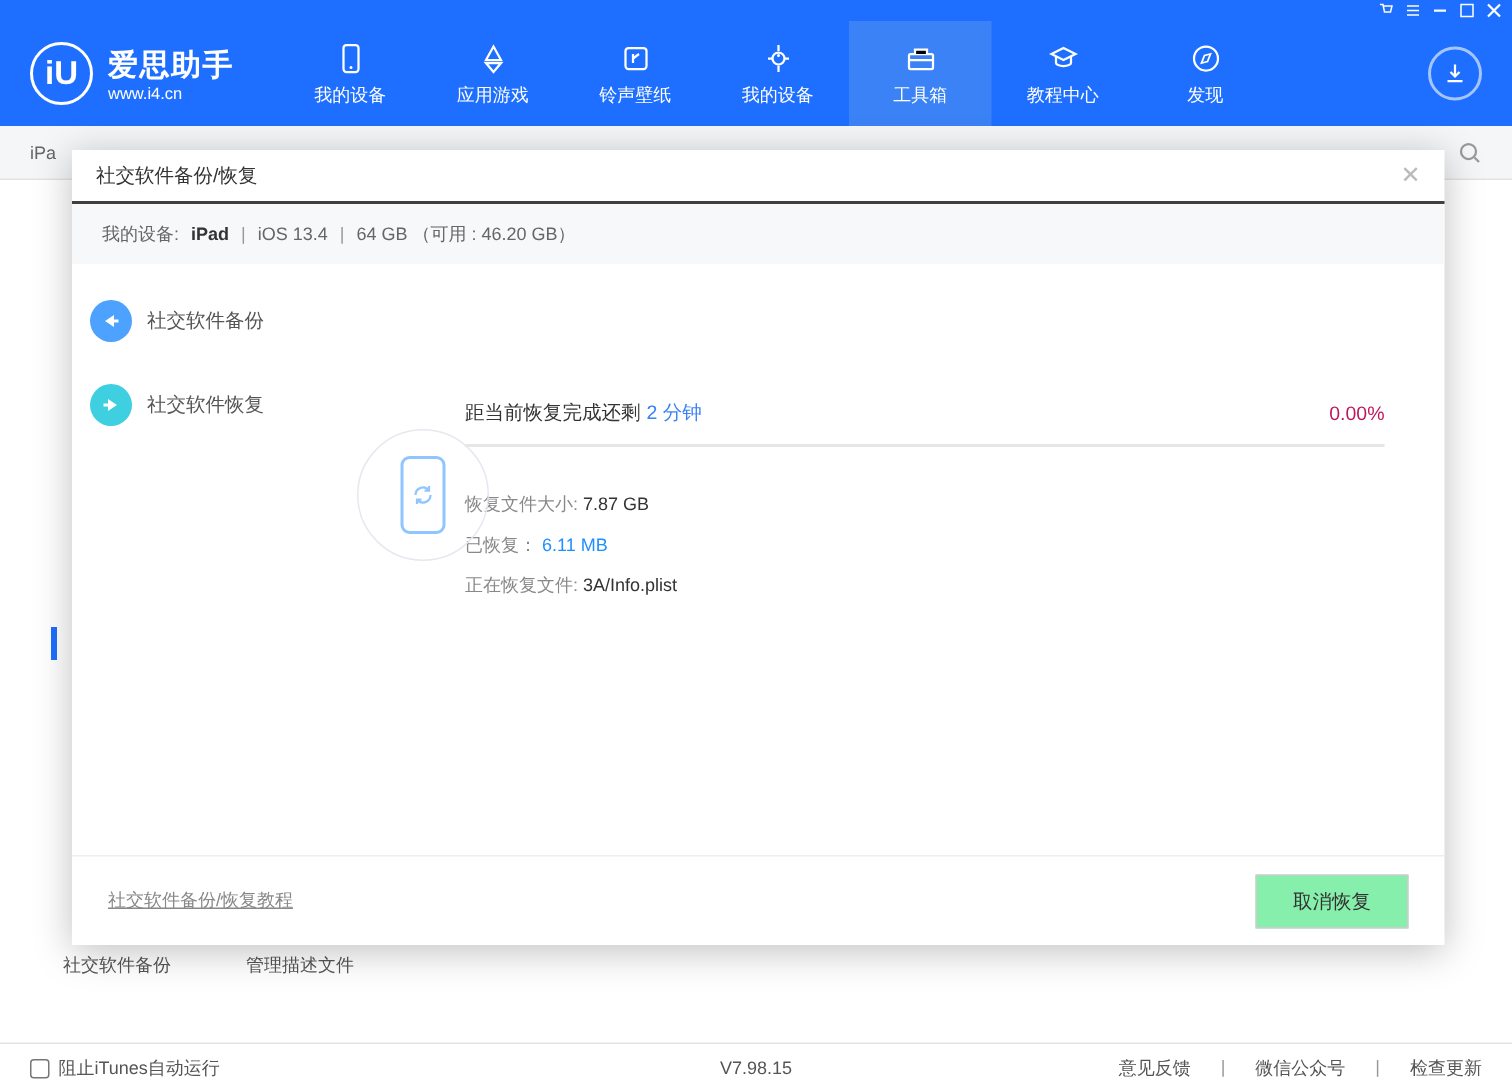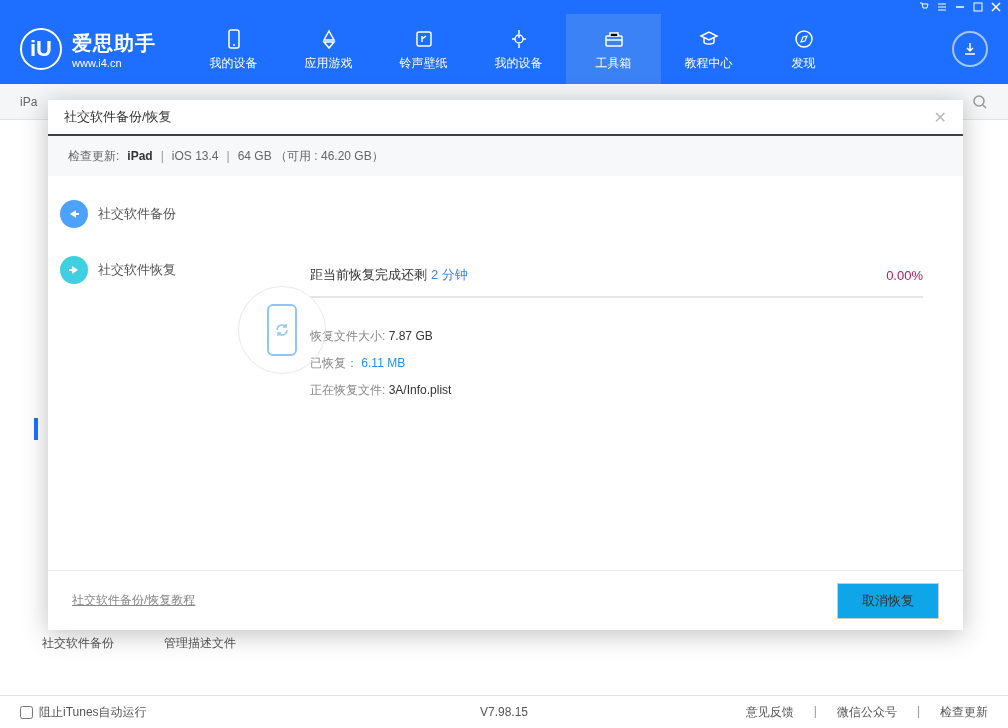--- a/index.html
+++ b/index.html
@@ -57,21 +57,21 @@
 .progress-area { margin-left: 72px; }
 .progress-line { display: flex; align-items: center; font-size: 13px; color: #333; margin-bottom: 12px; }
 .progress-line .remain { margin-left: 4px; color: #3b82f6; }
 .progress-line .pct { margin-left: auto; color: #be185d; }
 .progress-bar { height: 2px; background: #e6e6e6; margin-bottom: 30px; }
 .info-line { font-size: 12px; color: #888; margin-bottom: 10px; }
 .info-line .dark { color: #333; }
 .info-line .blue { color: #1e8fff; }
 .modal-footer { height: 60px; border-top: 1px solid #eee; display: flex; align-items: center; padding: 0 24px; }
 .tutorial-link { font-size: 12px; color: #888; text-decoration: underline; cursor: pointer; }
-.cancel-btn { margin-left: auto; padding: 8px 24px; border: 1px solid #ccc; background: #0ea5e9; font-size: 13px; color: #333; cursor: pointer; }
+.cancel-btn { margin-left: auto; padding: 8px 24px; border: 1px solid #ccc; background: #86efac; font-size: 13px; color: #333; cursor: pointer; }
 
 
 .statusbar { position: absolute; left: 0; right: 0; bottom: 0; height: 30px; border-top: 1px solid #e3e3e3; background: #fff; display: flex; align-items: center; padding: 16px 20px; font-size: 12px; color: #555; }
 .statusbar label { display: flex; align-items: center; gap: 6px; cursor: pointer; }
 .statusbar .center { position: absolute; left: 50%; transform: translateX(-50%); }
 .statusbar .right { margin-left: auto; display: flex; gap: 20px; }
 .sep { color: #999; }
 
 svg { display: block; }
 </style>
@@ -221,21 +221,21 @@
     </div>
   </div>
 </div>
 
 <div class="modal">
   <div class="modal-header">
     <span>社交软件备份/恢复</span>
     <span class="modal-close">✕</span>
   </div>
   <div class="modal-devinfo">
-    <span>检查更新:</span>
+    <span>我的设备:</span>
     <b>iPad</b>
     <span class="sep">|</span>
     <span>iOS 13.4</span>
     <span class="sep">|</span>
     <span>64 GB （可用 : 46.20 GB）</span>
   </div>
   <div class="modal-body">
     <div class="modal-side">
       <div class="side-item">
         <span class="side-icon sic-blue">

